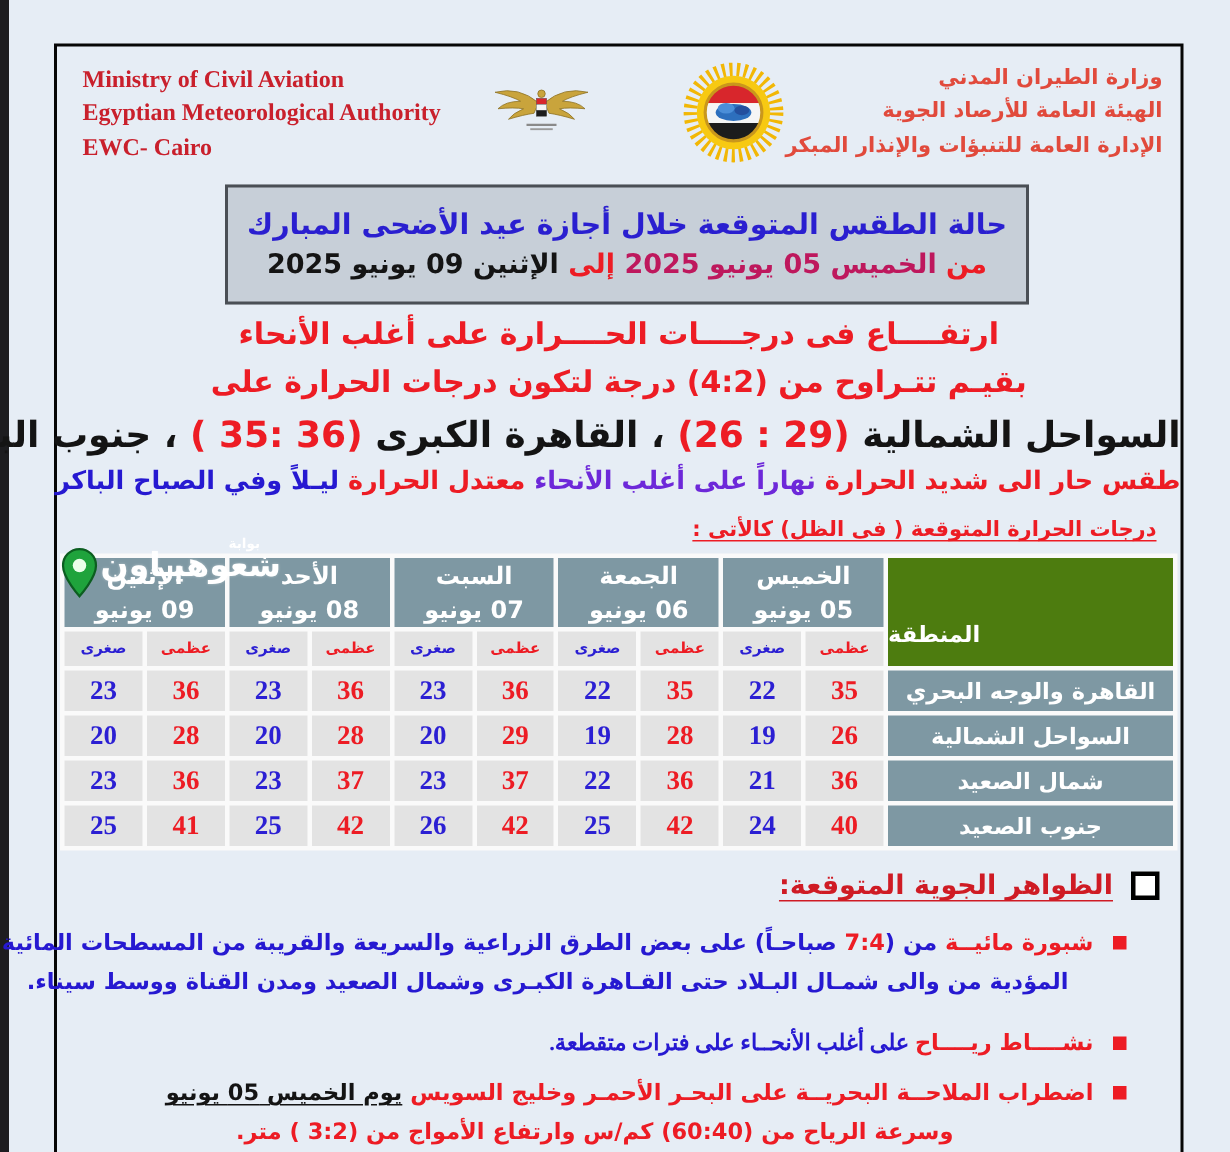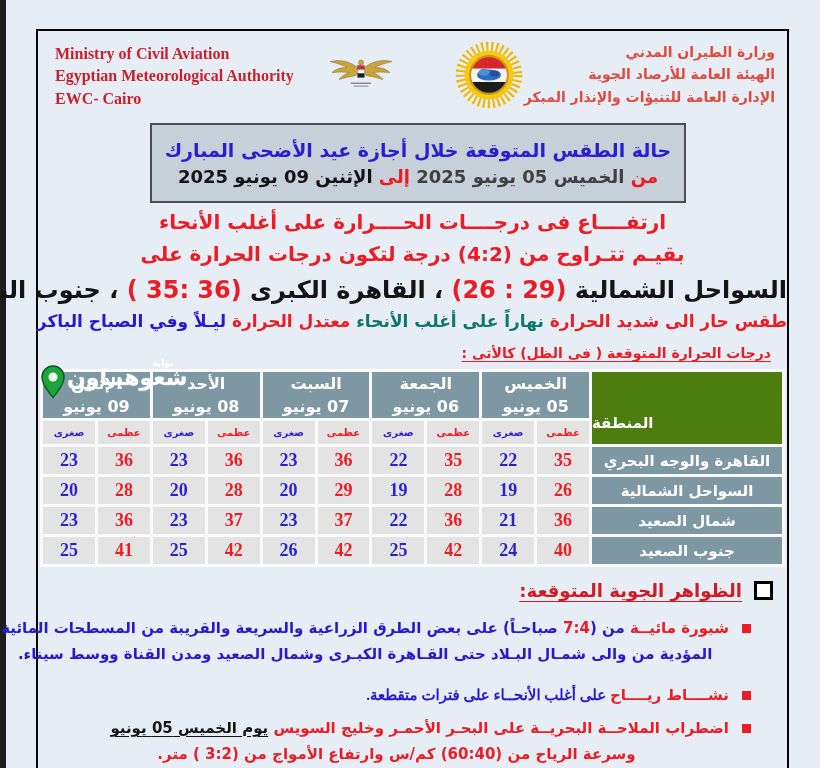--- a/index.html
+++ b/index.html
@@ -112,27 +112,27 @@
   </svg>
 
   <div class="hdr-ar">
     <div>وزارة الطيران المدني</div>
     <div>الهيئة العامة للأرصاد الجوية</div>
     <div>الإدارة العامة للتنبؤات والإنذار المبكر</div>
   </div>
 
   <div class="titlebox">
     <div class="t1">حالة الطقس المتوقعة خلال أجازة عيد الأضحى المبارك</div>
-    <div class="t2"><span style="color: rgb(237, 28, 36);">من</span><span style="color: #404040;"> الخميس 05 يونيو 2025 </span><span style="color: rgb(237, 28, 36);">إلى</span><span style="color: rgb(20, 20, 20);"> الإثنين 09 يونيو 2025</span></div>
+    <div class="t2"><span style="color: rgb(237, 28, 36);">من</span><span style="color: #be185d;"> الخميس 05 يونيو 2025 </span><span style="color: rgb(237, 28, 36);">إلى</span><span style="color: rgb(20, 20, 20);"> الإثنين 09 يونيو 2025</span></div>
   </div>
 
   <div id="s1" class="cline">ارتفــــاع فى درجــــات الحــــرارة على أغلب الأنحاء</div>
   <div id="s2" class="cline">بقيـم تتـراوح من (4:2) درجة لتكون درجات الحرارة على</div>
   <div id="s3" class="cline"><span style="color: rgb(20, 20, 20);">السواحل الشمالية </span><span dir="ltr" style="color: rgb(237, 28, 36); unicode-bidi: isolate;">(26 : 29)</span><span style="color: rgb(20, 20, 20);"> ، القاهرة الكبرى </span><span dir="ltr" style="color: rgb(237, 28, 36); unicode-bidi: isolate;">( 35: 36)</span><span style="color: rgb(20, 20, 20);"> ، جنوب البلاد </span><span dir="ltr" style="color: rgb(237, 28, 36); unicode-bidi: isolate;">(42:36)</span></div>
-  <div id="s4" class="cline"><span style="color: rgb(237, 28, 36);">طقس حار الى شديد الحرارة </span><span style="color: #0f766e;">نهاراً على أغلب الأنحاء </span><span style="color: rgb(237, 28, 36);">معتدل الحرارة </span><span style="color: rgb(38, 25, 209);">ليـلاً وفي الصباح الباكر</span></div>
+  <div id="s4" class="cline"><span style="color: rgb(237, 28, 36);">طقس حار الى شديد الحرارة </span><span style="color: #6d28d9;">نهاراً على أغلب الأنحاء </span><span style="color: rgb(237, 28, 36);">معتدل الحرارة </span><span style="color: rgb(38, 25, 209);">ليـلاً وفي الصباح الباكر</span></div>
   <div id="s5" class="cline"><span>درجات الحرارة المتوقعة ( فى الظل) كالأتى :</span></div>
 
   <div id="tblwrap">
     <table id="temps-table">
         <colgroup>
           <col style="width: 190px;">
           <col>
           <col>
           <col>
           <col>

